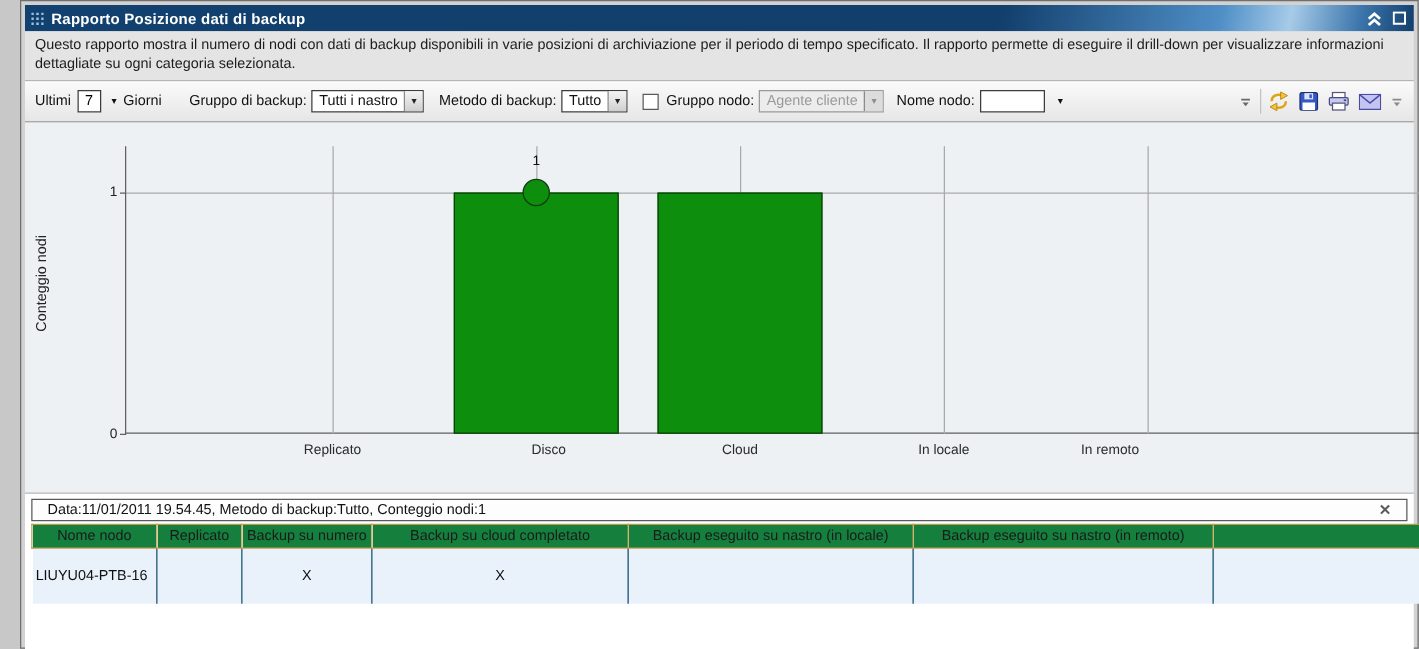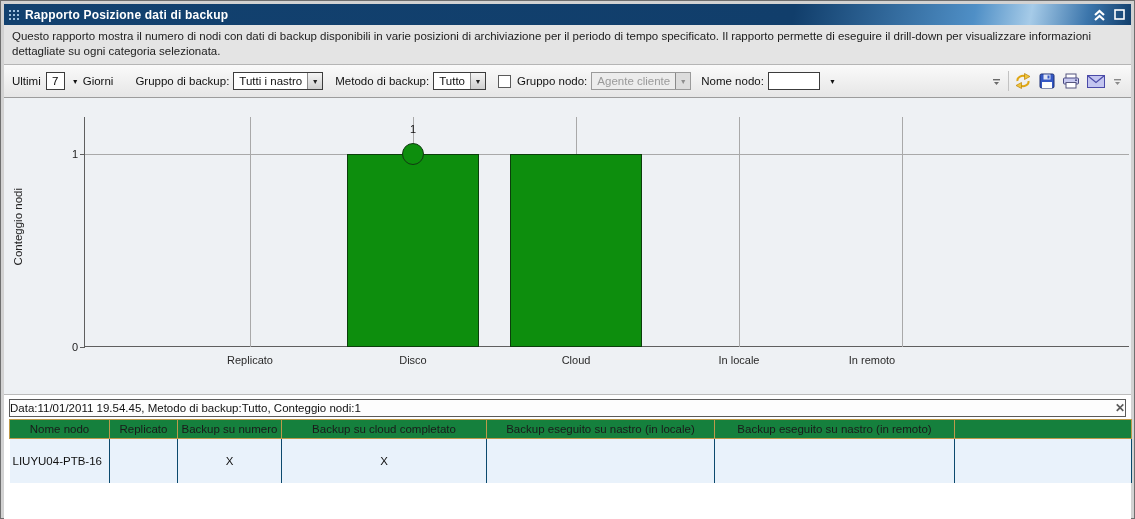--- a/index.html
+++ b/index.html
@@ -1,18 +1,18 @@
 <!DOCTYPE html>
 <html><head>
 <meta charset="utf-8">
 <style>
   * { margin:0; padding:0; box-sizing:border-box; }
   html,body { width:1135px; height:519px; overflow:hidden;
               font-family:"Liberation Sans", sans-serif; background:#c8c8c8; }
-  .window { position:absolute; inset:0; border:1px solid #6f6f6f; background:#d2d2d2; padding:3px; }
+  .window { position:absolute; inset:0; border:1px solid #6f6f6f; background:#d2d2d2; padding:3px;margin-left:16px; }
 
   
   .titlebar { height:21px; display:flex; align-items:center; padding:0 6px 0 5px;
     background:linear-gradient(100deg,#12416f 0%,#113e6b 70%,#4f8fc6 86%,#a6cbe8 91%,#3c76ac 96%,#123f6c 100%);
     color:#fff; }
   .titlebar .grid-ic { margin-right:6px; display:inline-flex; }
   .title-text { font-size:12px; font-weight:bold; letter-spacing:.2px; }
   .title-btns { margin-left:auto; display:flex; gap:8px; align-items:center; }
   .tbtn { display:inline-flex; cursor:pointer; }
 
@@ -59,21 +59,21 @@
   .ytick { position:absolute; right:100%; margin-right:7px; font-size:11px; color:#222;
            transform:translateY(-6px); }
   .ytickmark { position:absolute; right:100%; width:5px; height:1px; background:#5f5f5f; }
   .marker { position:absolute; width:22px; height:22px; border-radius:50%;
             border:1.5px solid #123a12; cursor:pointer; }
   .mlabel { position:absolute; font-size:11px; color:#111; transform:translateX(-50%); }
 
   
   .table-panel { background:#fff; height:126px; padding:4px 5px 0 5px; }
   .infobar { height:18px; border:1px solid #5a5a5a; background:#fdfdfd; display:flex;
-             align-items:center; font-size:11.5px; color:#111; padding:0 0; margin-bottom:2px; }
+             align-items:center; font-size:11.5px; color:#111; padding:0 12px; margin-bottom:2px; }
   .infobar .close { margin-left:auto; color:#5a5a5a; font-weight:bold; font-size:12px; cursor:pointer; }
   table.grid { border-collapse:collapse; table-layout:fixed; width:1123px; font-size:11.5px; }
   table.grid th { background:#15803d; border:1px solid #bd9a4b; font-weight:normal; color:#1a1a1a;
                   height:19px; text-align:center; overflow:hidden; white-space:nowrap; cursor:pointer; }
   table.grid td { background:#e9f2fb; height:31px; color:#111; overflow:hidden; white-space:nowrap;
                   border-right:1px solid #0c4a6e; padding:16px 3px; }
   table.grid td.c { text-align:center; }
 </style>
 </head>
 <body>
@@ -195,21 +195,21 @@
     <span class="ylab">Conteggio nodi</span>
     <div class="plot">
         <div class="ytickmark" style="top: 230px;"></div>
         <div class="ytick" style="top: 230px;">0</div>
         <div class="hgrid" style="top: 37px;"></div>
         <div class="ytickmark" style="top: 37px;"></div>
         <div class="ytick" style="top: 37px;">1</div>
         <div class="vgrid" style="left: 165px; height: 230px;"></div>
         <div class="xlabel" style="left: 95px;">Replicato</div>
         <div class="vgrid" style="left: 328px; height: 230px;"></div>
-        <div class="xlabel" style="left: 258px;">Disco</div>
+        <div class="xlabel" style="left: 268px;">Disco</div>
         <div class="bar" style="left: 262px; width: 132px; top: 37px; height: 193px; background: rgb(13, 142, 13);"></div>
         <div class="vgrid" style="left: 491px; height: 230px;"></div>
         <div class="xlabel" style="left: 421px;">Cloud</div>
         <div class="bar" style="left: 425px; width: 132px; top: 37px; height: 193px; background: rgb(13, 142, 13);"></div>
         <div class="vgrid" style="left: 654px; height: 230px;"></div>
         <div class="xlabel" style="left: 584px;">In locale</div>
         <div class="vgrid" style="left: 817px; height: 230px;"></div>
         <div class="xlabel" style="left: 717px;">In remoto</div>
         <div class="marker" style="left: 317px; top: 26px; background: rgb(13, 142, 13);"></div>
         <div class="mlabel" style="left: 328px; top: 6px;">1</div>

